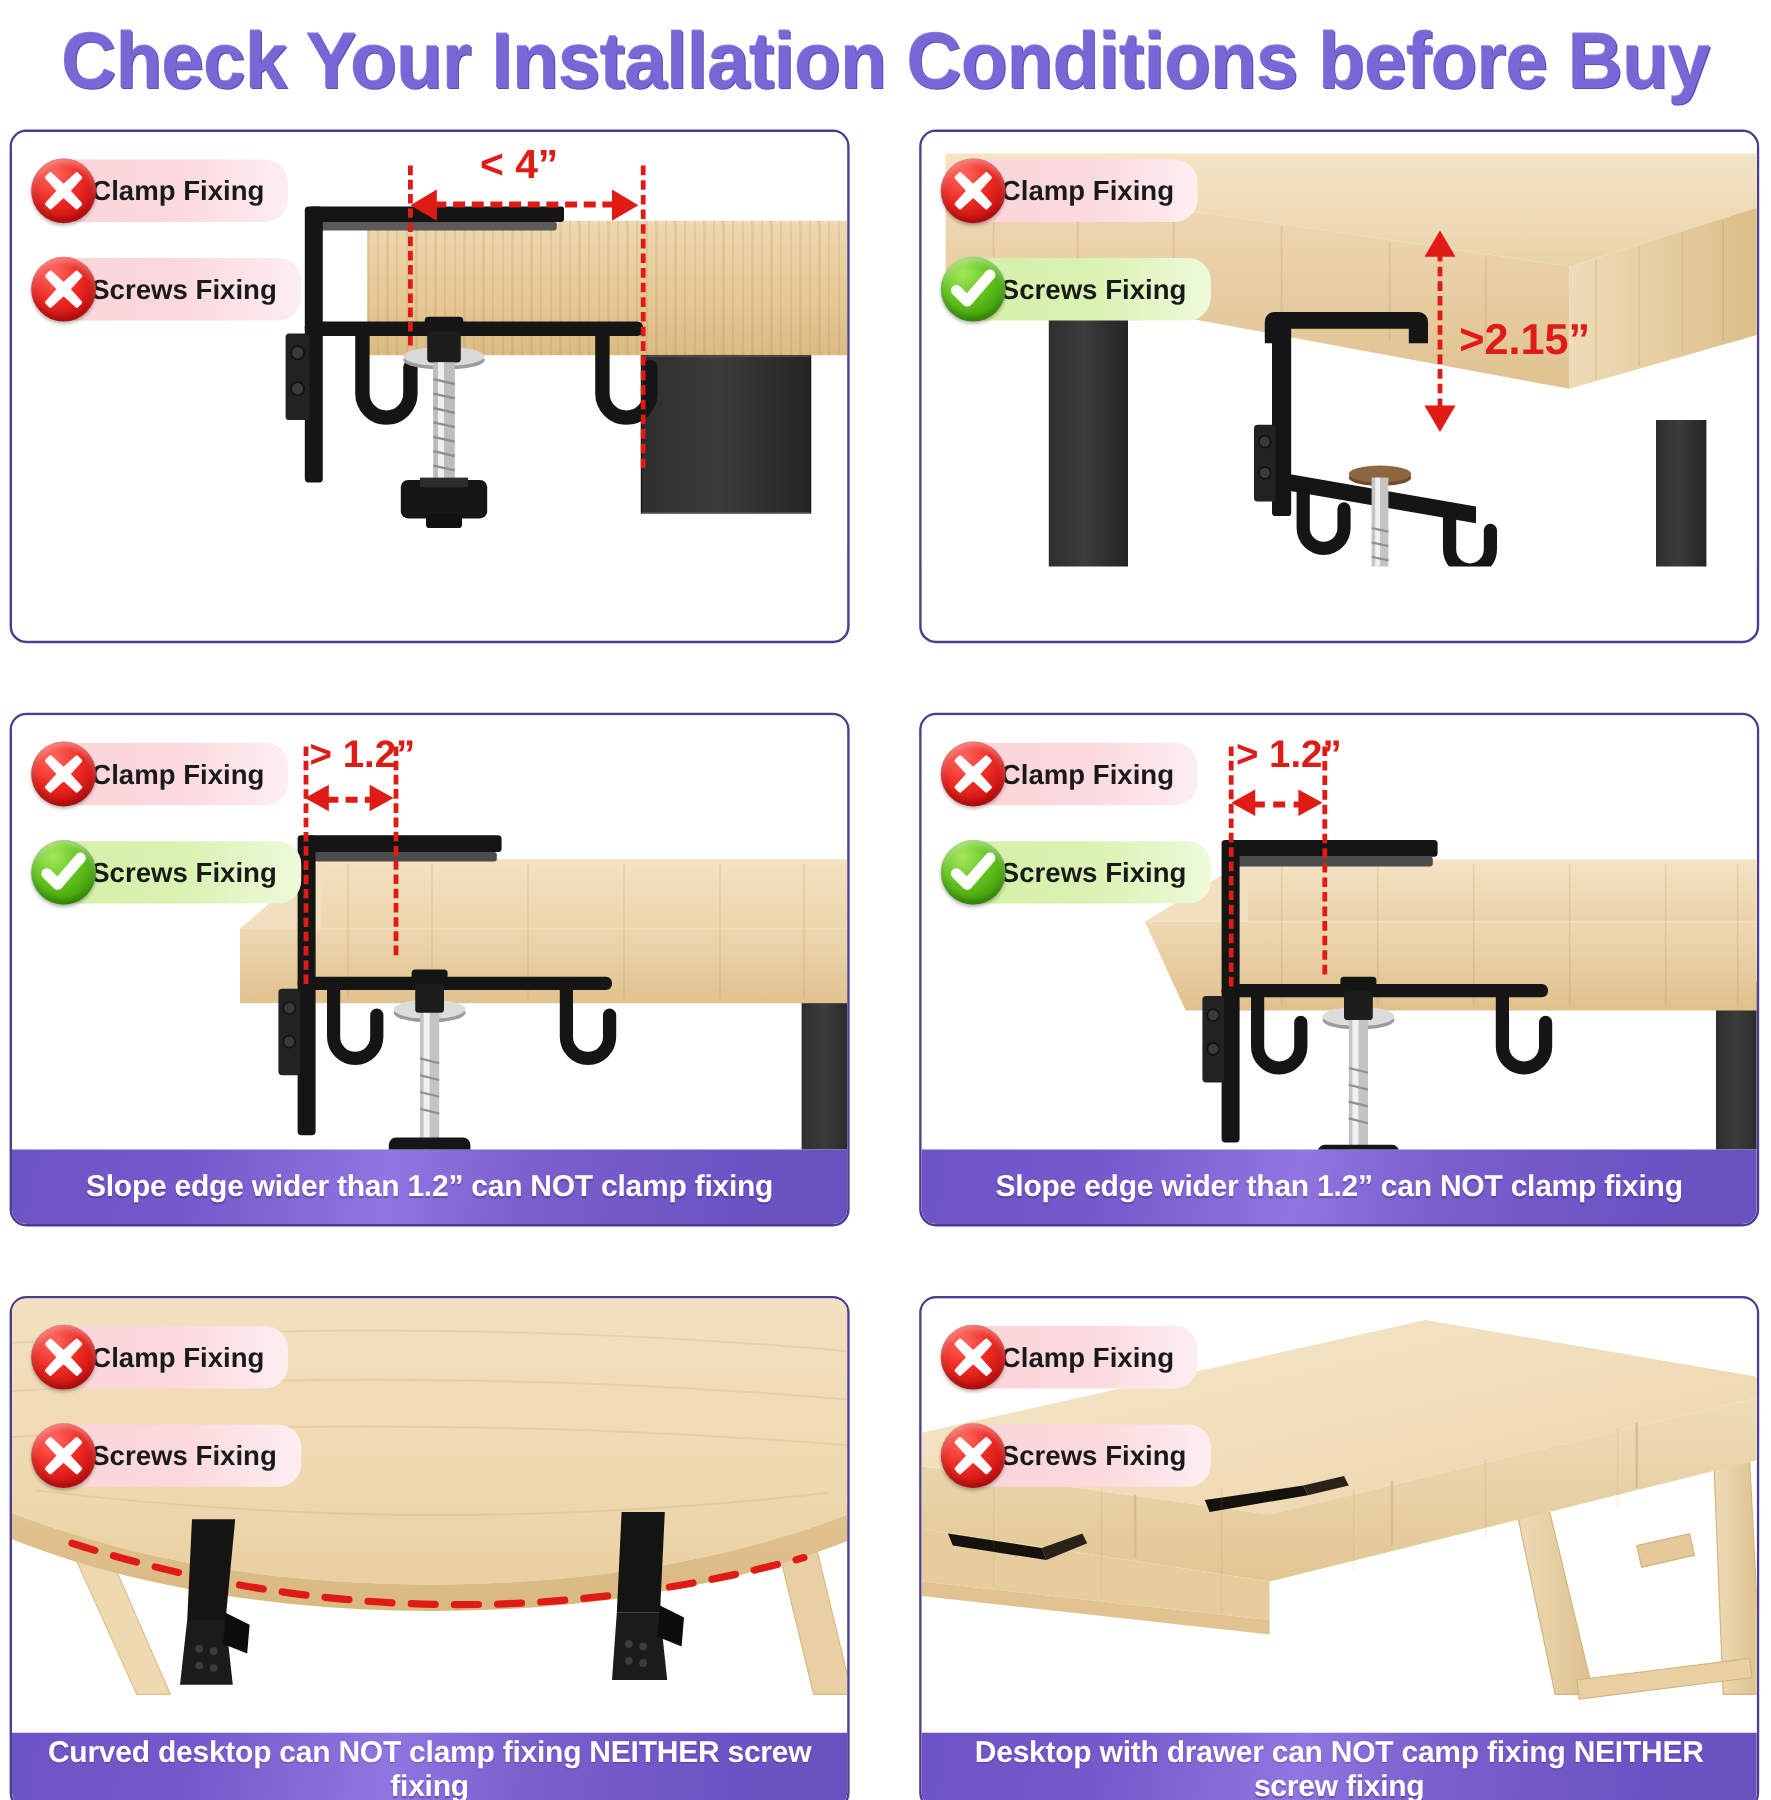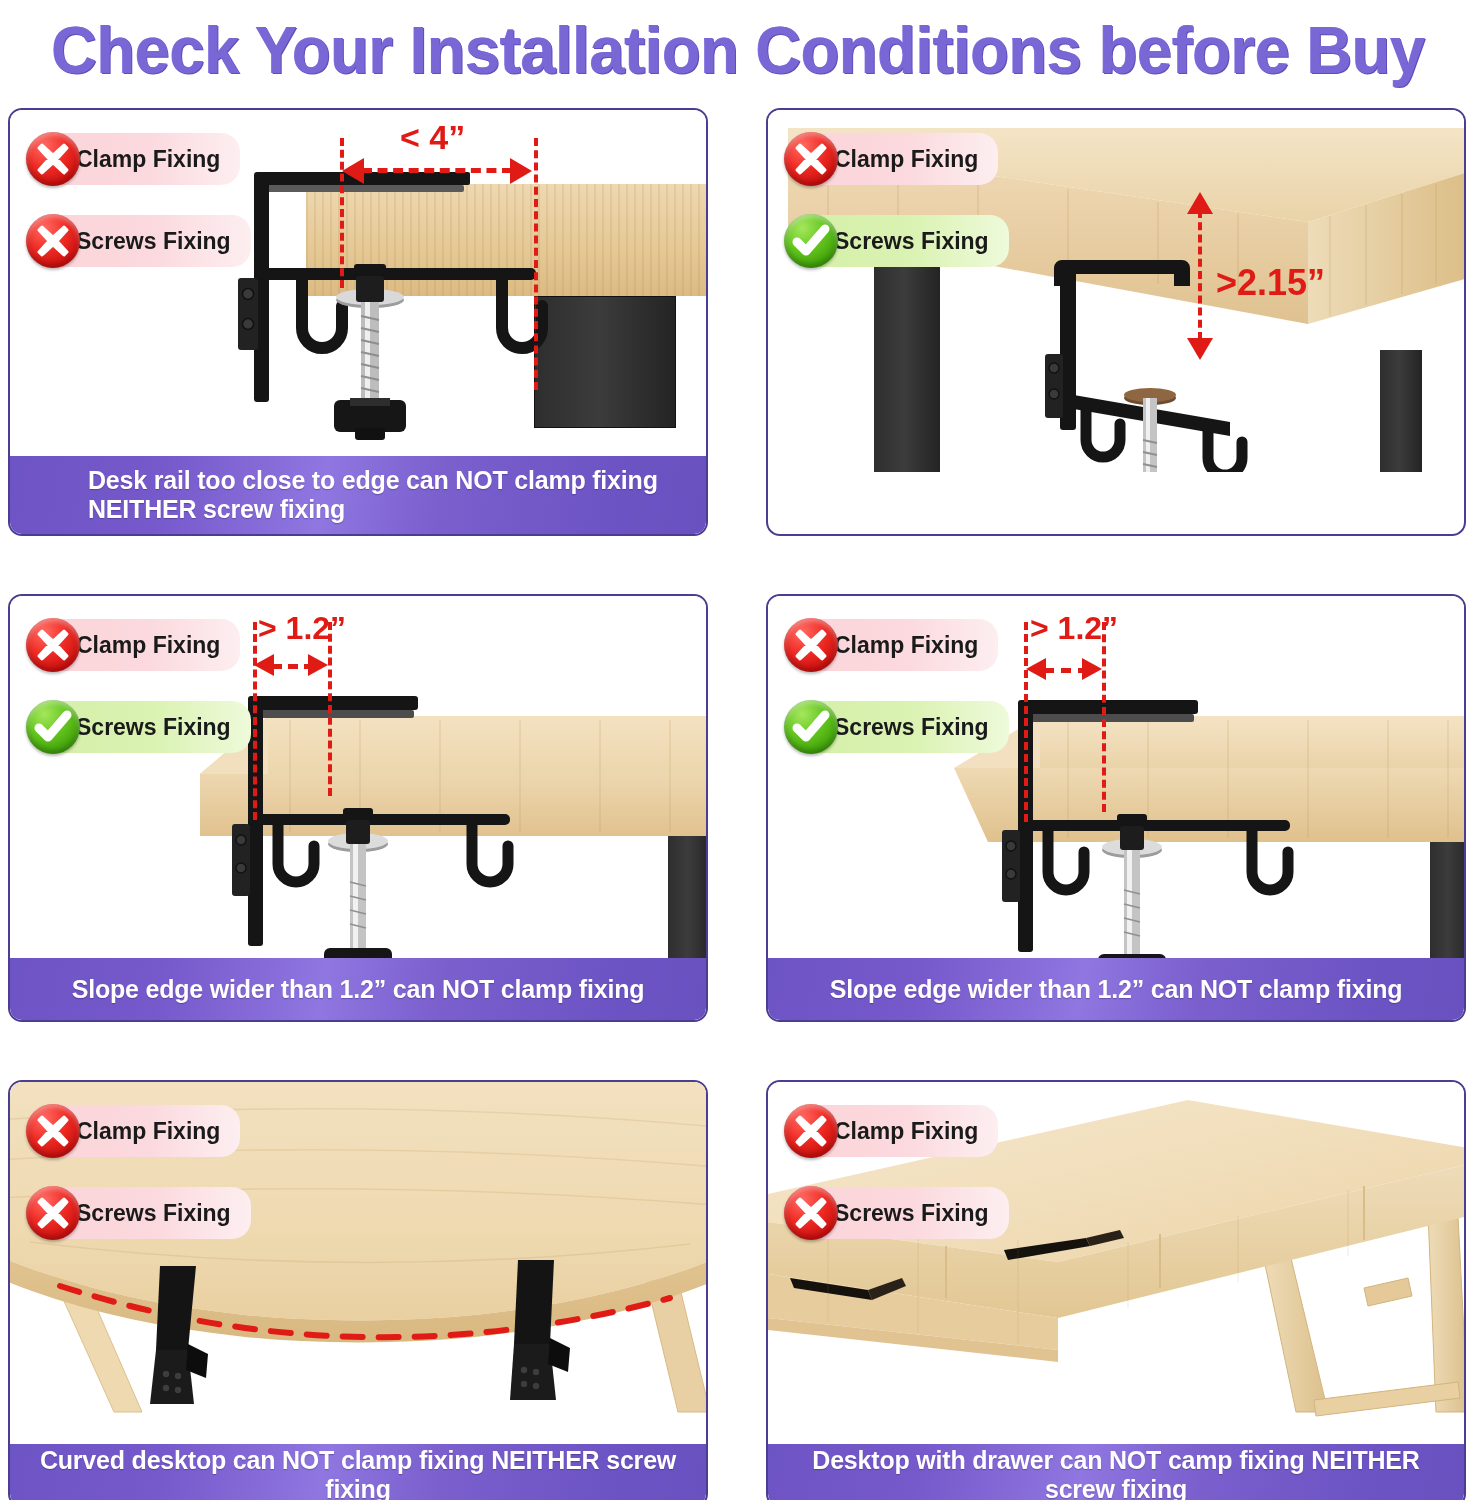--- a/index.html
+++ b/index.html
@@ -234,22 +234,20 @@
         <div class="badge no">
           <span class="badge-pill">Screws Fixing</span>
           <span class="badge-icon">
             <svg viewBox="0 0 54 54">
                 <path d="M16 13 L27 23 L38 13 L41 16 L31 27 L41 38 L38 41 L27 31 L16 41 L13 38 L23 27 L13 16 Z" fill="#fff" stroke="#fff" stroke-width="3" stroke-linejoin="round"></path>
               </svg>
           </span>
         </div>
       </div>
     </div>
-    <div class="caption left">Desk rail too close to edge can NOT clamp fixing
-NEITHER screw fixing</div>
   </div>
 
   <div class="panel">
     <div class="stage">
 
       <div class="leg-black" style="position:absolute;left:106px;top:72px;width:66px;height:300px;"></div>
       <div class="leg-black" style="position:absolute;left:612px;top:240px;width:42px;height:132px;"></div>
 
       <svg class="hw" style="left:0;top:0;width:700px;height:366px" viewBox="0 0 700 366">
         <defs>

